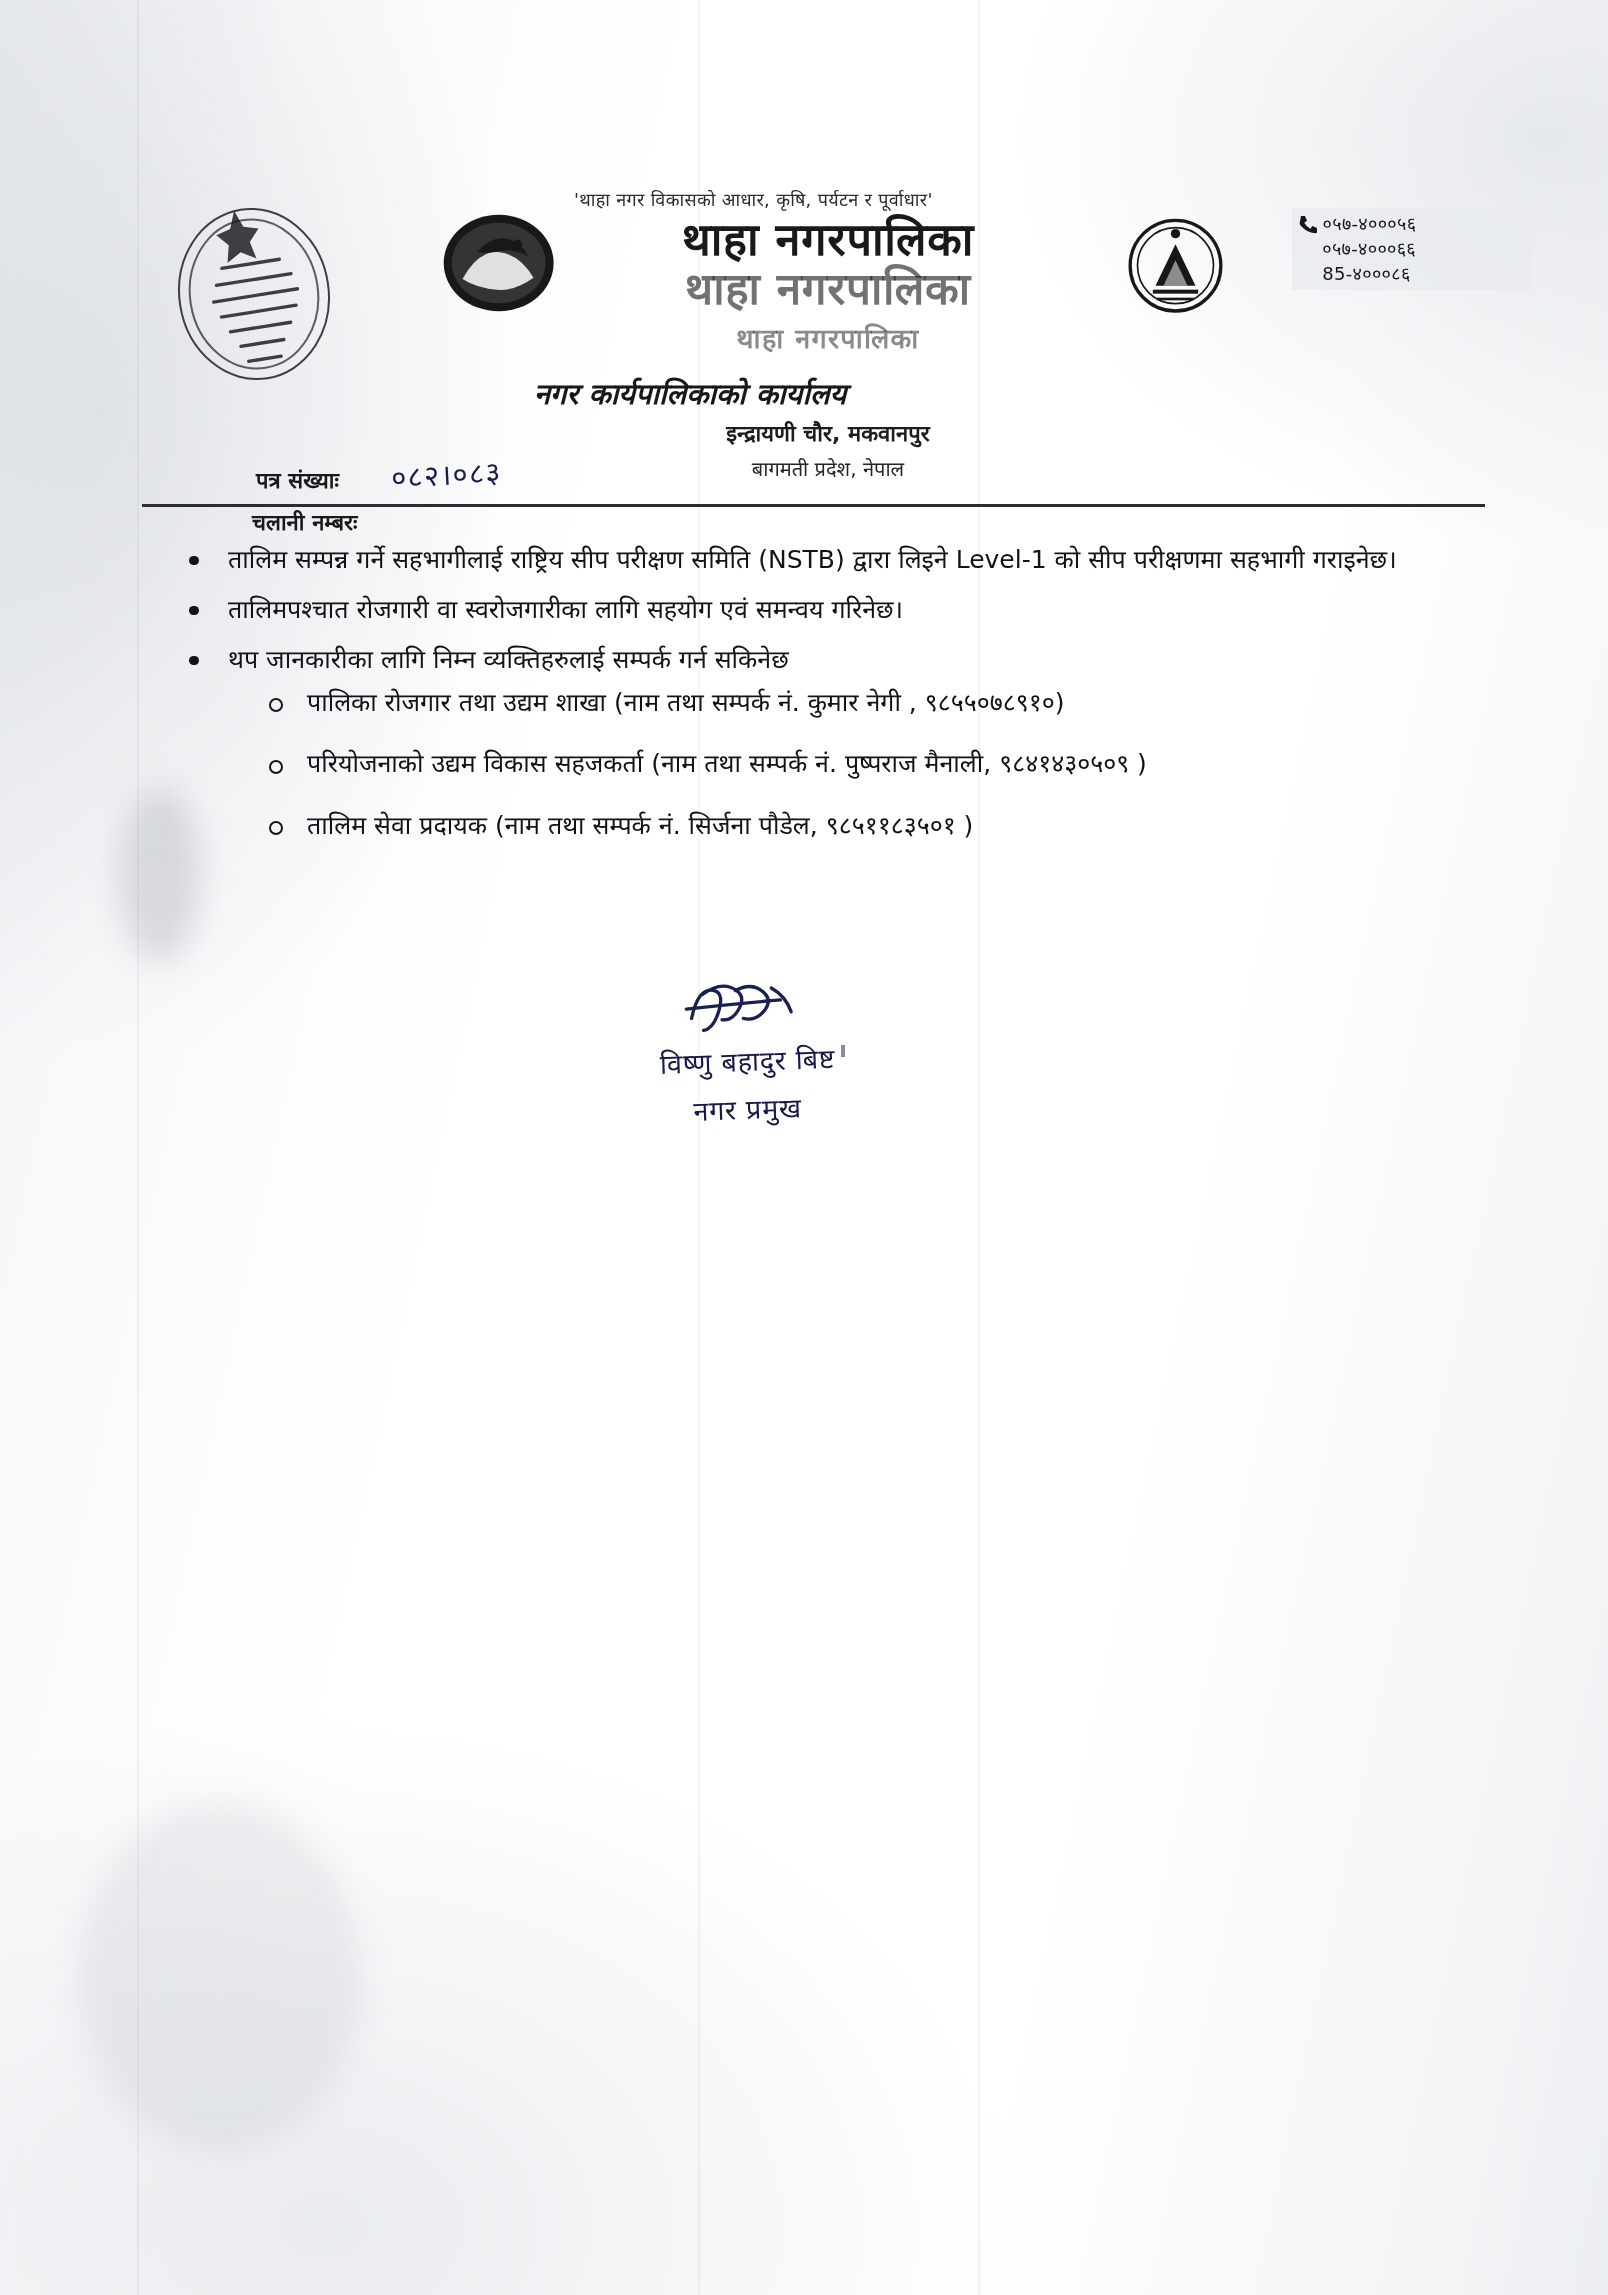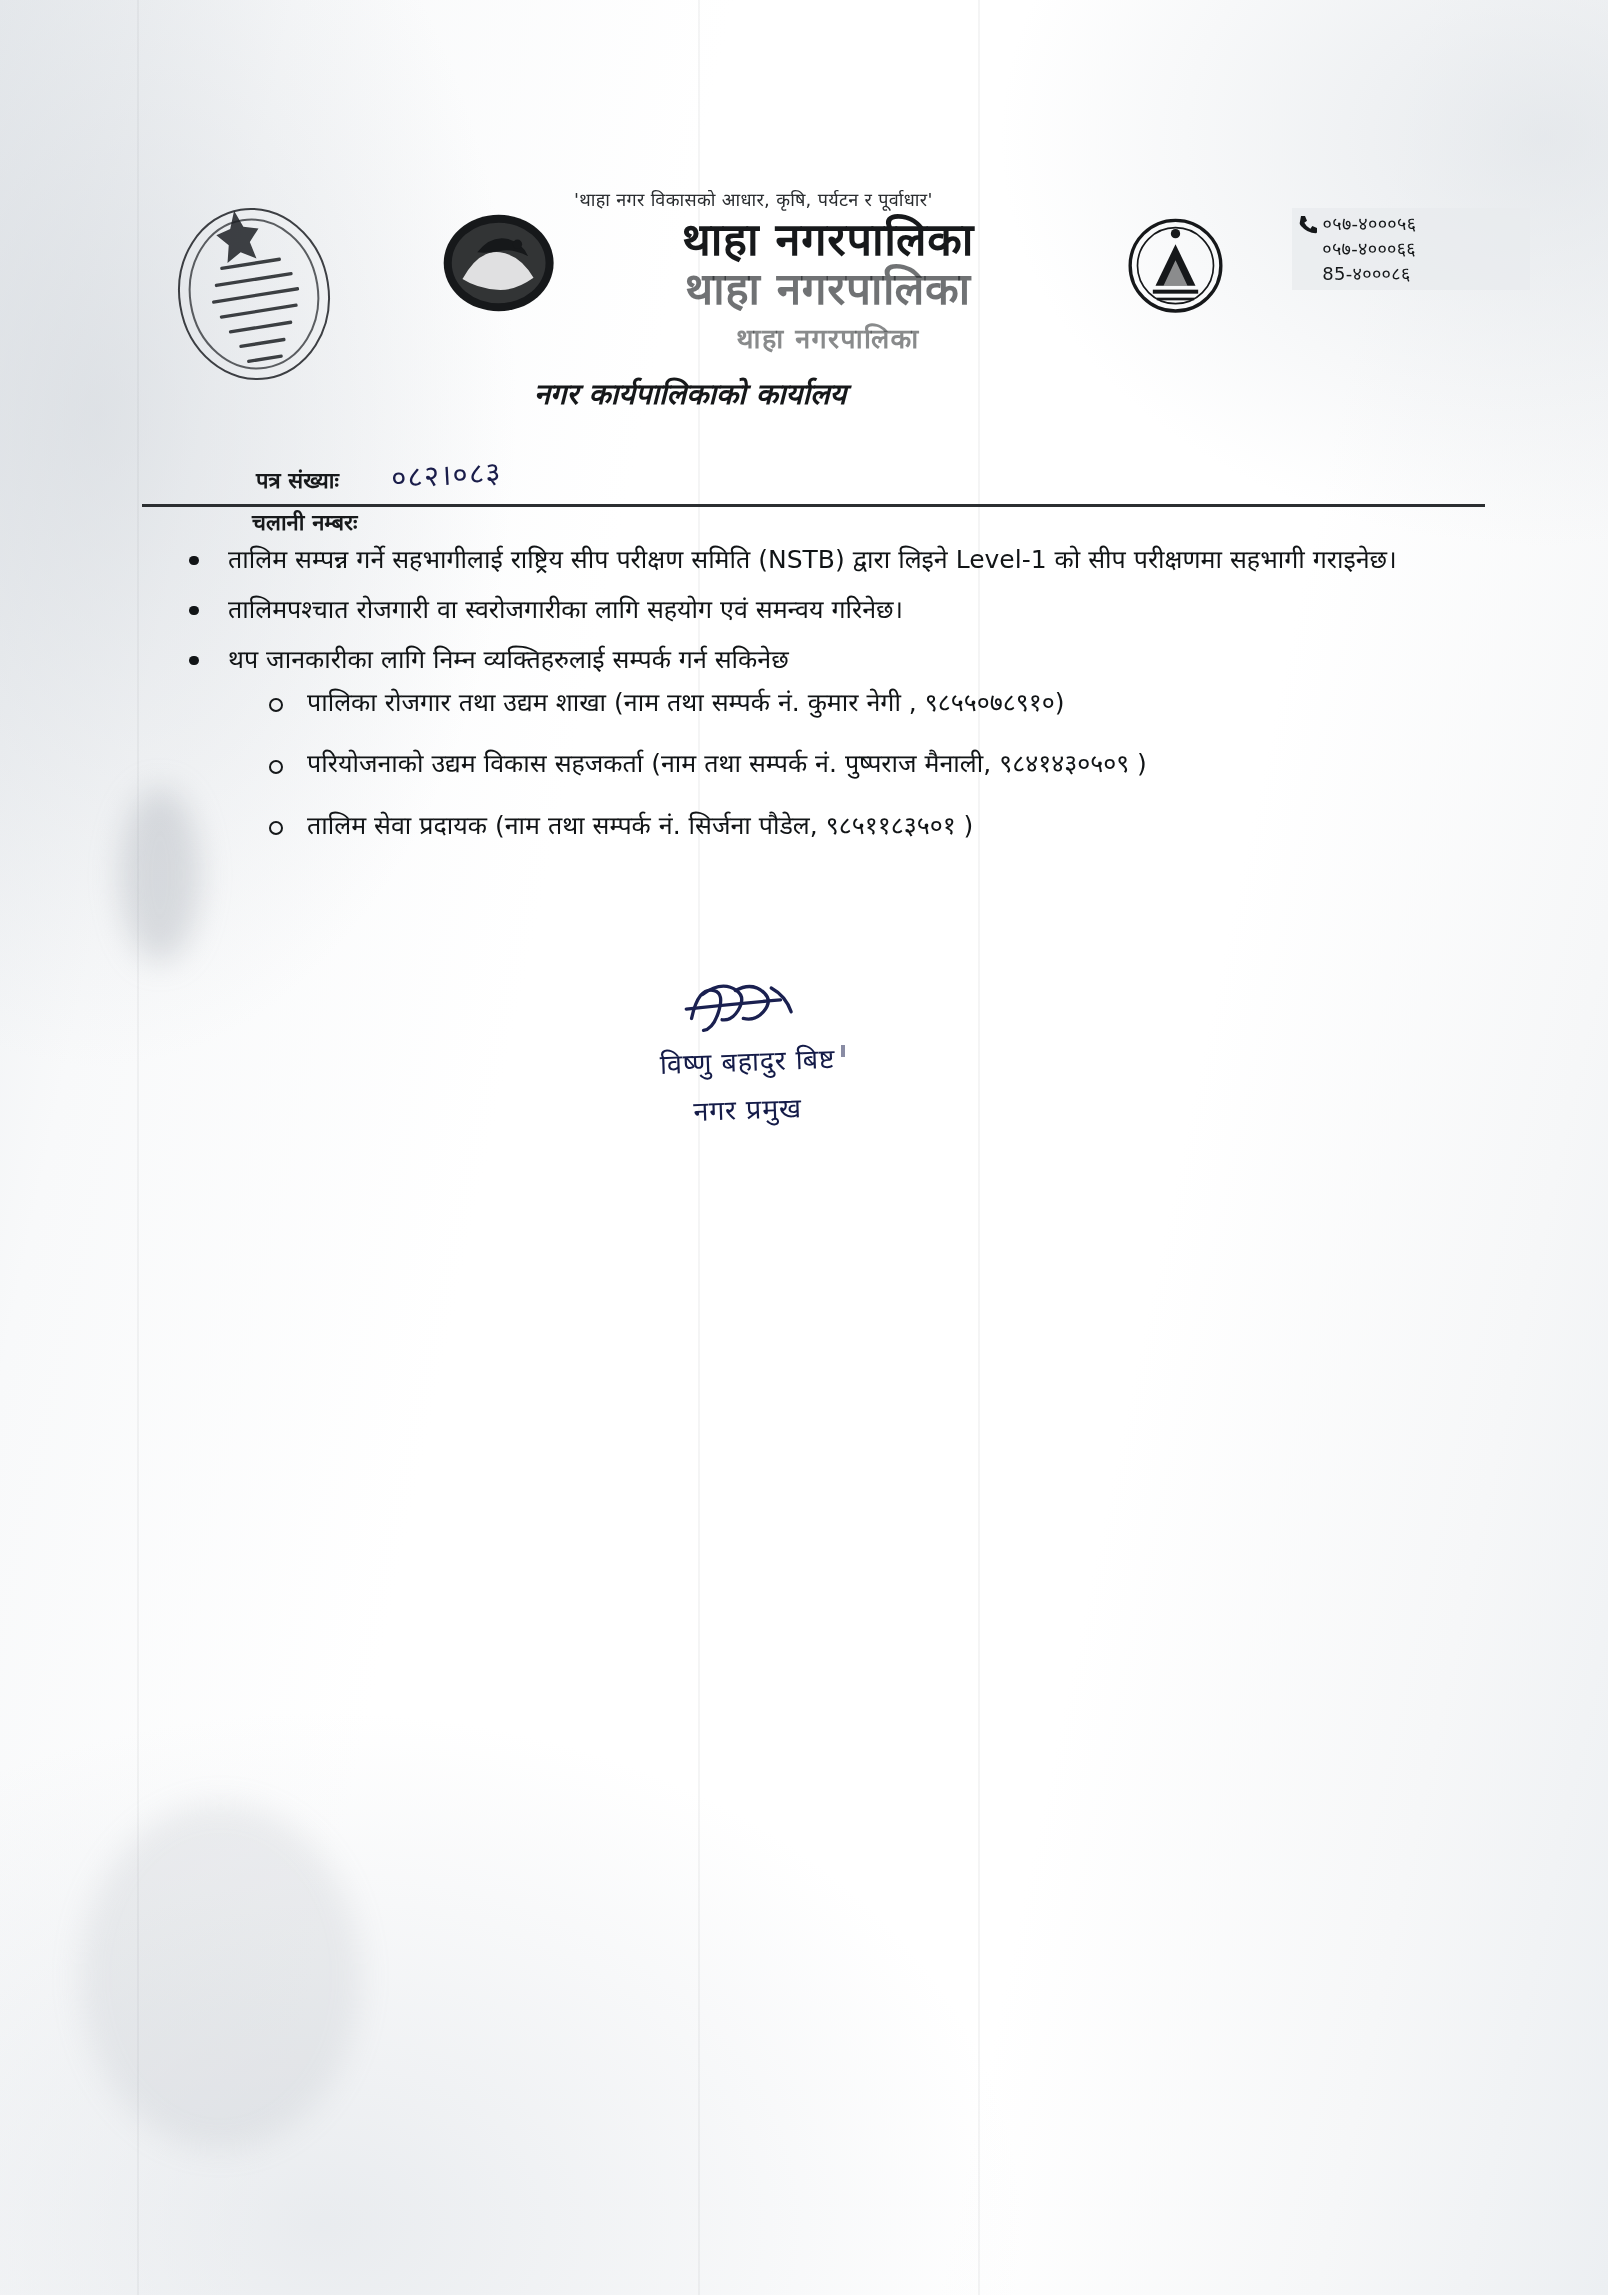--- a/index.html
+++ b/index.html
@@ -380,20 +380,22 @@
         <circle cx="80" cy="40" r="7" fill="#16181a"></circle>
       </svg>
     </div>
 
     <div class="tagline">'थाहा नगर विकासको आधार, कृषि, पर्यटन र पूर्वाधार'</div>
     <div class="muni-name">थाहा नगरपालिका</div>
     <div class="muni-name-ghost">थाहा नगरपालिका</div>
     <div class="muni-name-ghost2">थाहा नगरपालिका</div>
 
     <div class="office-line">नगर कार्यपालिकाको कार्यालय</div>
+    <div class="addr-line-1">इन्द्रायणी चौर, मकवानपुर</div>
+    <div class="addr-line-2">बागमती प्रदेश, नेपाल</div>
 
     <div class="phone-box">
       <div class="phone-row">
         <span class="phone-icon">
           <svg viewBox="0 0 30 30">
             <path d="M6 3 h6 l3 7 l-4 3 q3 6 9 9 l3 -4 l7 3 v6 q0 2 -2 2 q-12 0 -22 -11 q-2 -2 -2 -4 z" fill="#15181a"></path>
           </svg>
         </span>
         <span>०५७-४०००५६</span>
       </div>

